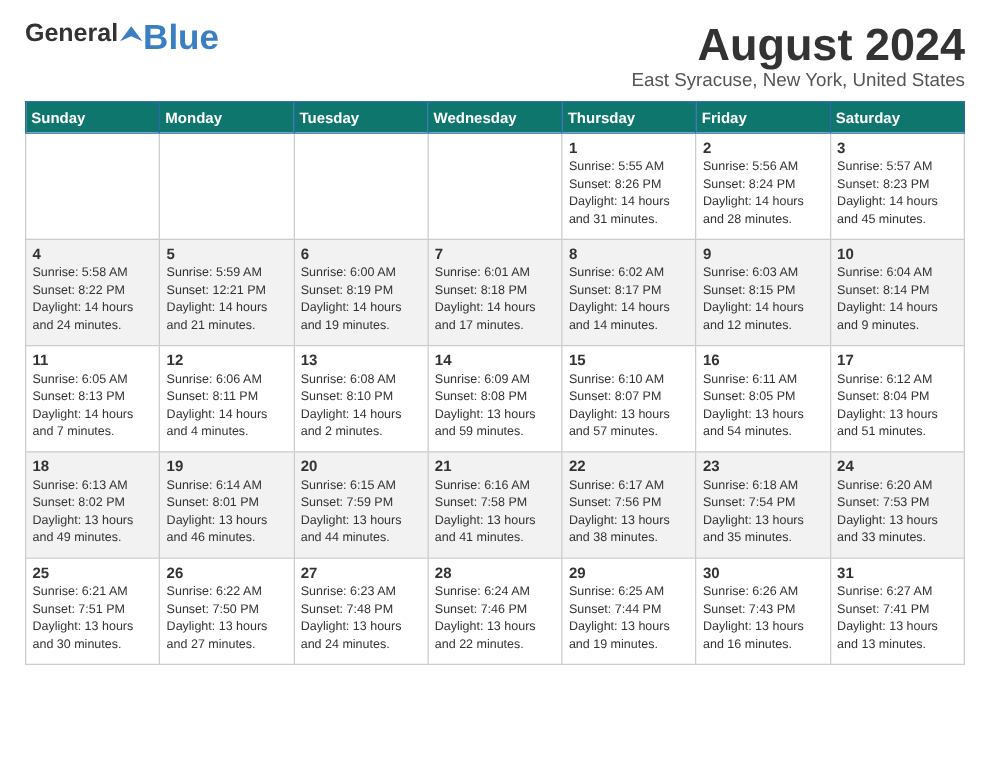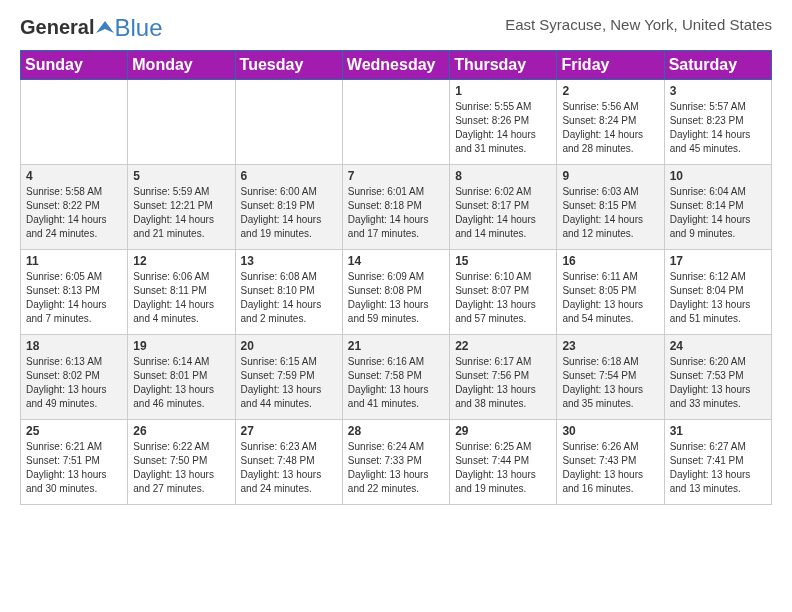--- a/index.html
+++ b/index.html
@@ -33,23 +33,23 @@
     .location {
       font-size: 15px;
       color: #555;
     }
     table {
       width: 100%;
       border-collapse: collapse;
       table-layout: fixed;
     }
     thead th {
-      background: #a21caf;
+      background: #0f766e;
       color: #fff;
-      font-size: 16px;
+      font-size: 12px;
       font-weight: bold;
       padding: 5px 4px;
       text-align: left;
       border: 1px solid #2a6aaa;
     }
     tbody td {
       border: 1px solid #ccc;
       vertical-align: top;
       padding: 4px 5px;
       font-size: 10px;
@@ -81,23 +81,24 @@
 <body>
 
 <div class="header">
   <div class="logo">
     <div style="display:flex; align-items:center;">
       <span style="font-size:20px; font-weight:bold; color:#333;">General</span>
       <svg width="18" height="18" viewBox="0 0 18 18" style="margin-left:2px;">
         <polygon points="9,2 18,14 9,10 0,14" fill="#3a7fc1"></polygon>
       </svg>
     </div>
-    <span style="font-size:24px; font-weight:normal; color:#3a7fc1; margin-top:-2px;">Blue</span>
+    <span style="font-size:28px; font-weight:bold; color:#3a7fc1; margin-top:-2px;">Blue</span>
   </div>
   <div class="title-area">
+    <div class="month-year">August 2024</div>
     <div class="location">East Syracuse, New York, United States</div>
   </div>
 </div>
 
 <table>
   <thead>
     <tr>
     <th>Sunday</th>
         <th>Monday</th>
         <th>Tuesday</th>
@@ -306,21 +307,21 @@
         <td>
           <div class="day-number">27</div>
           <div class="cell-text">Sunrise: 6:23 AM</div>
           <div class="cell-text">Sunset: 7:48 PM</div>
           <div class="cell-text">Daylight: 13 hours</div>
           <div class="cell-text">and 24 minutes.</div>
         </td>
         <td>
           <div class="day-number">28</div>
           <div class="cell-text">Sunrise: 6:24 AM</div>
-          <div class="cell-text">Sunset: 7:33 PM</div>
+          <div class="cell-text">Sunset: 7:46 PM</div>
           <div class="cell-text">Daylight: 13 hours</div>
           <div class="cell-text">and 22 minutes.</div>
         </td>
         <td>
           <div class="day-number">29</div>
           <div class="cell-text">Sunrise: 6:25 AM</div>
           <div class="cell-text">Sunset: 7:44 PM</div>
           <div class="cell-text">Daylight: 13 hours</div>
           <div class="cell-text">and 19 minutes.</div>
         </td>

